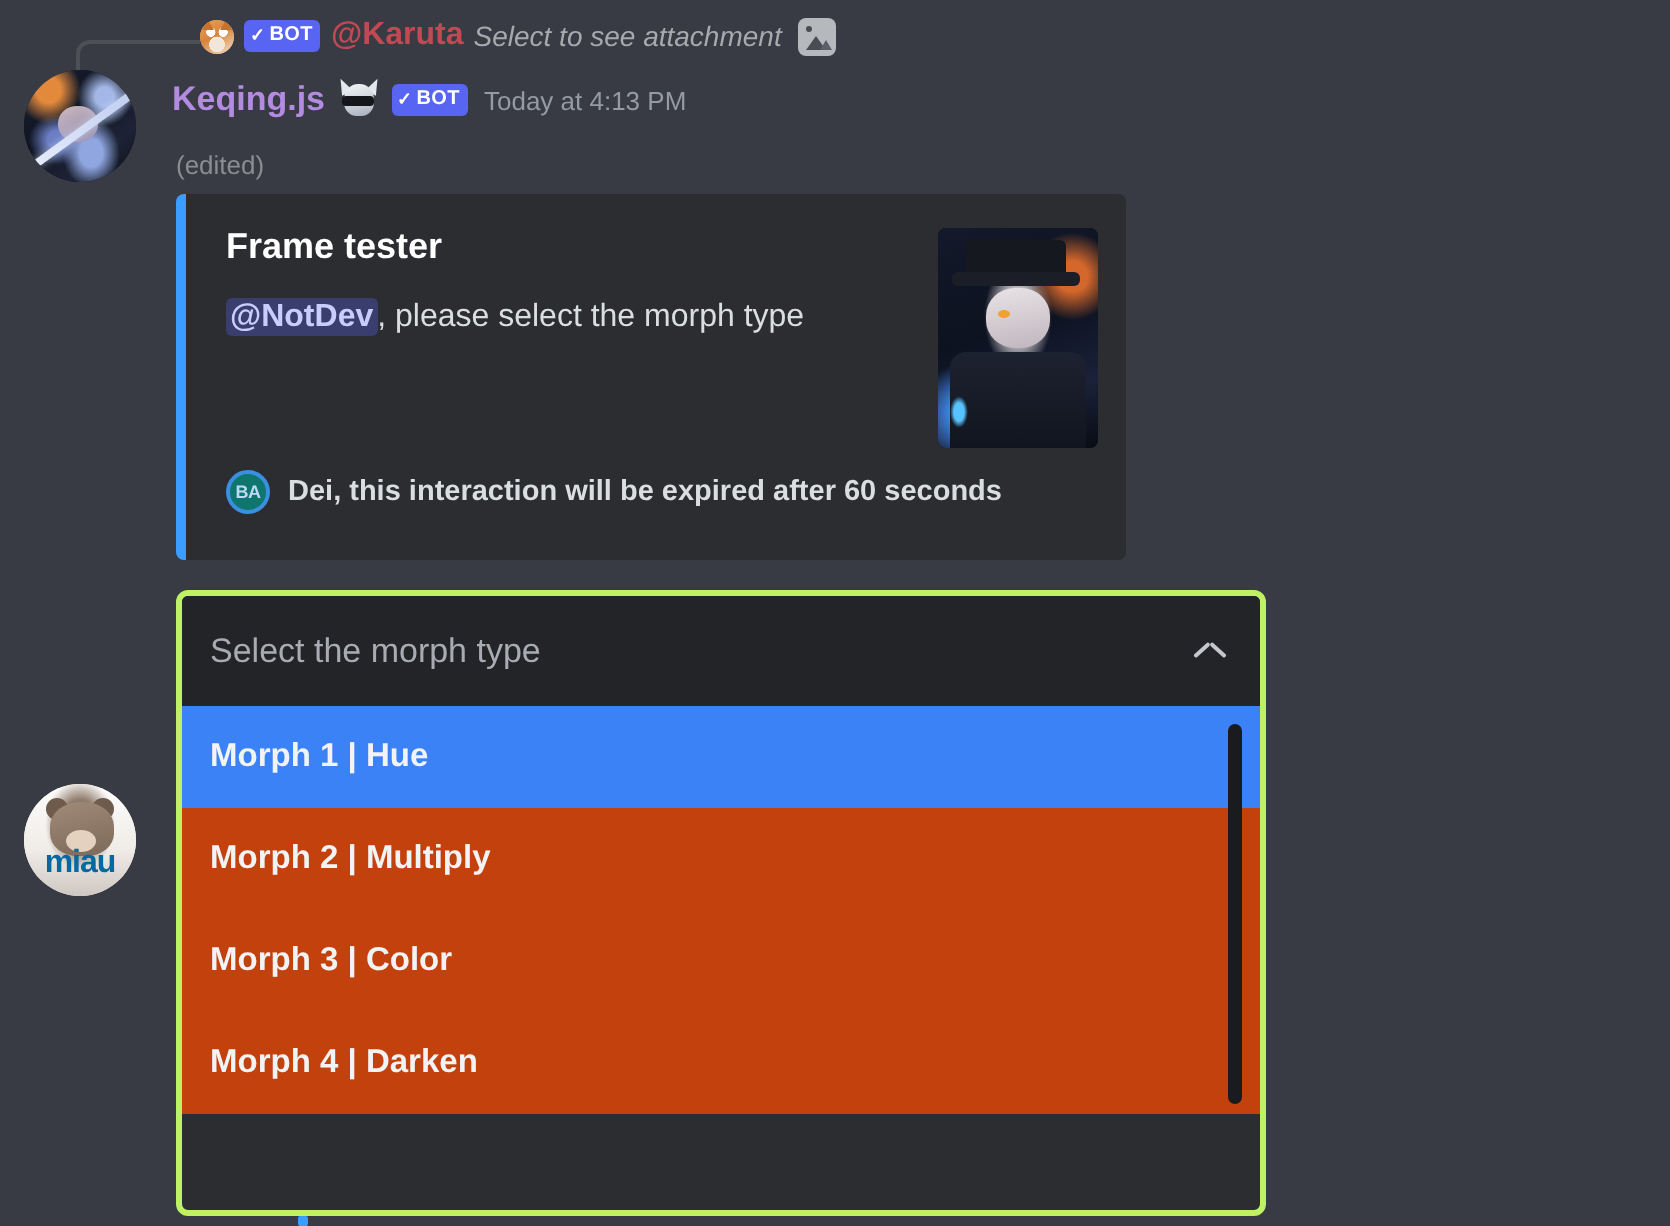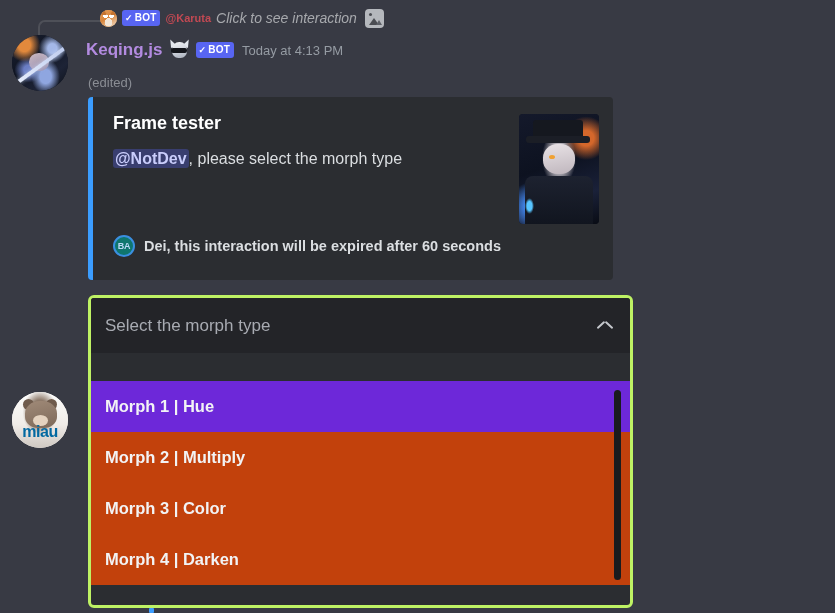--- a/index.html
+++ b/index.html
@@ -90,21 +90,21 @@
     flex: 0 0 auto;
   }
   .bot-badge .chk {
     display: inline-block;
     font-size: 9px;
     line-height: 1;
     transform: translateY(-0.5px);
   }
   .reply-name {
     color: #c14953;
-    font-size: 11px;
+    font-size: 16px;
     font-weight: 600;
     white-space: nowrap;
   }
   .reply-text {
     color: #a7a9ad;
     font-size: 14px;
     font-style: italic;
     white-space: nowrap;
   }
   .attach-icon {
@@ -239,21 +239,21 @@
     top: 75px;
     color: #8a8d94;
     font-size: 13px;
   }
 
   
   .embed {
     position: absolute;
     left: 88px;
     top: 97px;
-    width: 525px;
+    width: 475px;
     height: 183px;
     background: #2b2d31;
     border-radius: 4px;
     border-left: 5px solid #3b9dff;
     box-sizing: border-box;
     overflow: hidden;
   }
   .embed-inner {
     position: relative;
     width: 100%;
@@ -424,22 +424,21 @@
     display: flex;
     align-items: center;
     padding-left: 14px;
     color: #f2f3f5;
     font-size: 16.5px;
     font-weight: bold;
     box-sizing: border-box;
     background: #c2410c;
   }
   .option.hovered {
-    background: #6d28d9;
-    margin-top: 28px;
+    background: #3b82f6;
   }
   .sb-track {
     position: absolute;
     right: 4px;
     top: 3px;
     width: 8px;
     height: 250px;
     background: transparent;
   }
   .sb-thumb {
@@ -524,21 +523,21 @@
     <div class="reply-avatar">
       <div class="fur"></div>
       <div class="ear-l"></div>
       <div class="ear-r"></div>
     </div>
     <span class="bot-badge">
       <span class="chk">✓</span>
       <span>BOT</span>
     </span>
     <span class="reply-name">@Karuta</span>
-    <span class="reply-text">Click to see interaction</span>
+    <span class="reply-text">Select to see attachment</span>
     <span class="attach-icon">
       <span class="dot"></span>
       <span class="mt"></span>
       <span class="mt2"></span>
     </span>
   </div>
 </div>
 
 <div class="msg-avatar">
   <div class="bg"></div>

